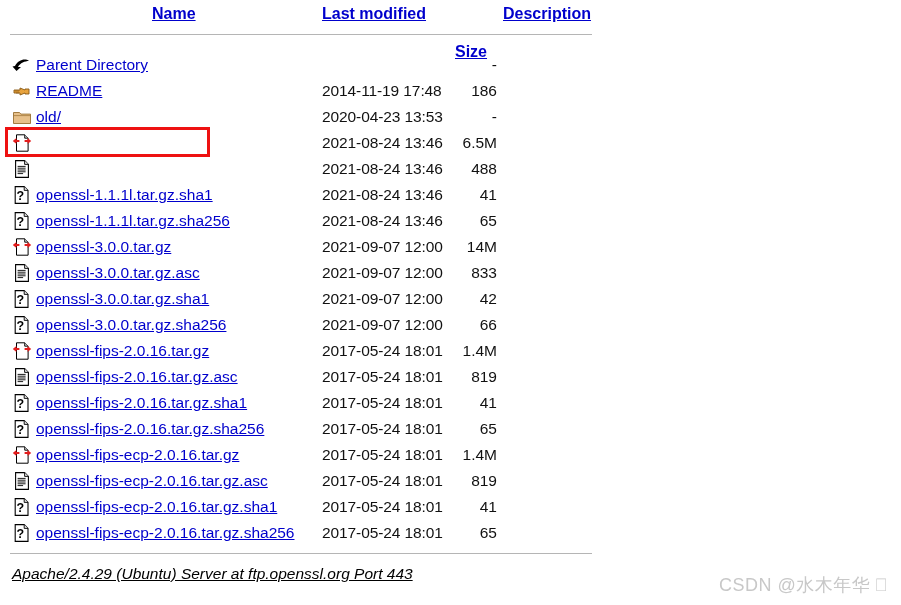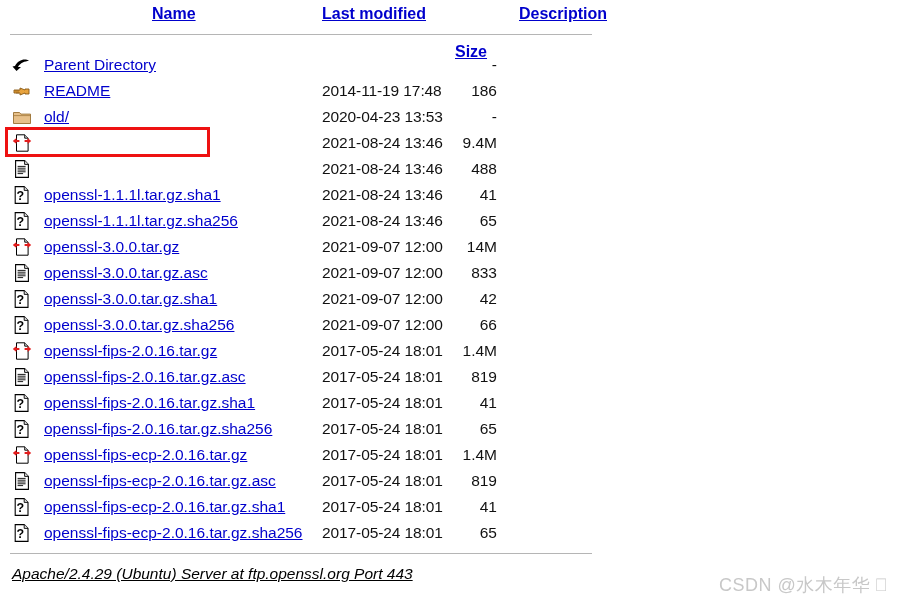--- a/index.html
+++ b/index.html
@@ -41,21 +41,20 @@
   }
   .name-cell {
     position: absolute;
     left: 36px;
     top: 0;
   }
   .name-cell a {
     color: #0000cc;
     text-decoration: underline;
     font-size: 15.5px;
-    margin-left: 8px;
   }
   .date-cell {
     position: absolute;
     top: 0;
     font-size: 15.5px;
     color: #111111;
     letter-spacing: -0.1px;
   }
   .size-cell {
     position: absolute;
@@ -78,21 +77,21 @@
   }
   .header-row a {
     color: #0000cc;
     font-weight: bold;
     text-decoration: underline;
     font-size: 16px;
   }
   .hdr-name { position: absolute; left: 152px; top: 0; }
   .hdr-mod  { position: absolute; left: 322px; top: 0; }
   .hdr-size { position: absolute; left: 455px; top: 0; margin-top: 38px; }
-  .hdr-desc { position: absolute; left: 503px; top: 0; margin-left: 16px; }
+  .hdr-desc { position: absolute; left: 503px; top: 0; }
 
   hr.rule {
     border: 0;
     border-top: 1px solid #b5b5b5;
     margin: 0;
     position: absolute;
     left: 10px;
     width: 582px;
   }
   #rule-top    { top: 34px; }
@@ -193,21 +192,21 @@
       <div class="row">
         <span class="icon-cell">
           <svg class="ico" viewBox="0 0 20 20">
             <path d="M4.5 1.8 h8.2 l3.4 3.4 v13 h-11.6 z" fill="#ffffff" stroke="#000000" stroke-width="1"></path>
             <path d="M12.7 1.8 v3.4 h3.4" fill="#cccccc" stroke="#000000" stroke-width="0.9"></path>
             <path d="M0.8 8 l3.6 -3 v2 h3 v2 h-3 v2 z" fill="#e41d1d"></path>
             <path d="M19.2 8 l-3.6 -3 v2 h-3 v2 h3 v2 z" fill="#e41d1d"></path>
           </svg>
         </span>
         <span class="date-cell">2021-08-24 13:46</span>
-        <span class="size-cell">9.4M</span>
+        <span class="size-cell">6.5M</span>
       </div>
       <div class="row">
         <span class="icon-cell">
           <svg class="ico" viewBox="0 0 20 20">
             <path d="M3.6 1.6 h9 l3.8 3.8 v13 h-12.8 z" fill="#ffffff" stroke="#000000" stroke-width="1.1"></path>
             <path d="M12.6 1.6 v3.8 h3.8" fill="#dddddd" stroke="#000000" stroke-width="0.9"></path>
             <path d="M5.6 7.4 h8 M5.6 9.2 h8 M5.6 11 h8 M5.6 12.8 h8 M5.6 14.6 h5.5" stroke="#000000" stroke-width="0.9"></path>
           </svg>
         </span>
         <span class="date-cell">2021-08-24 13:46</span>

